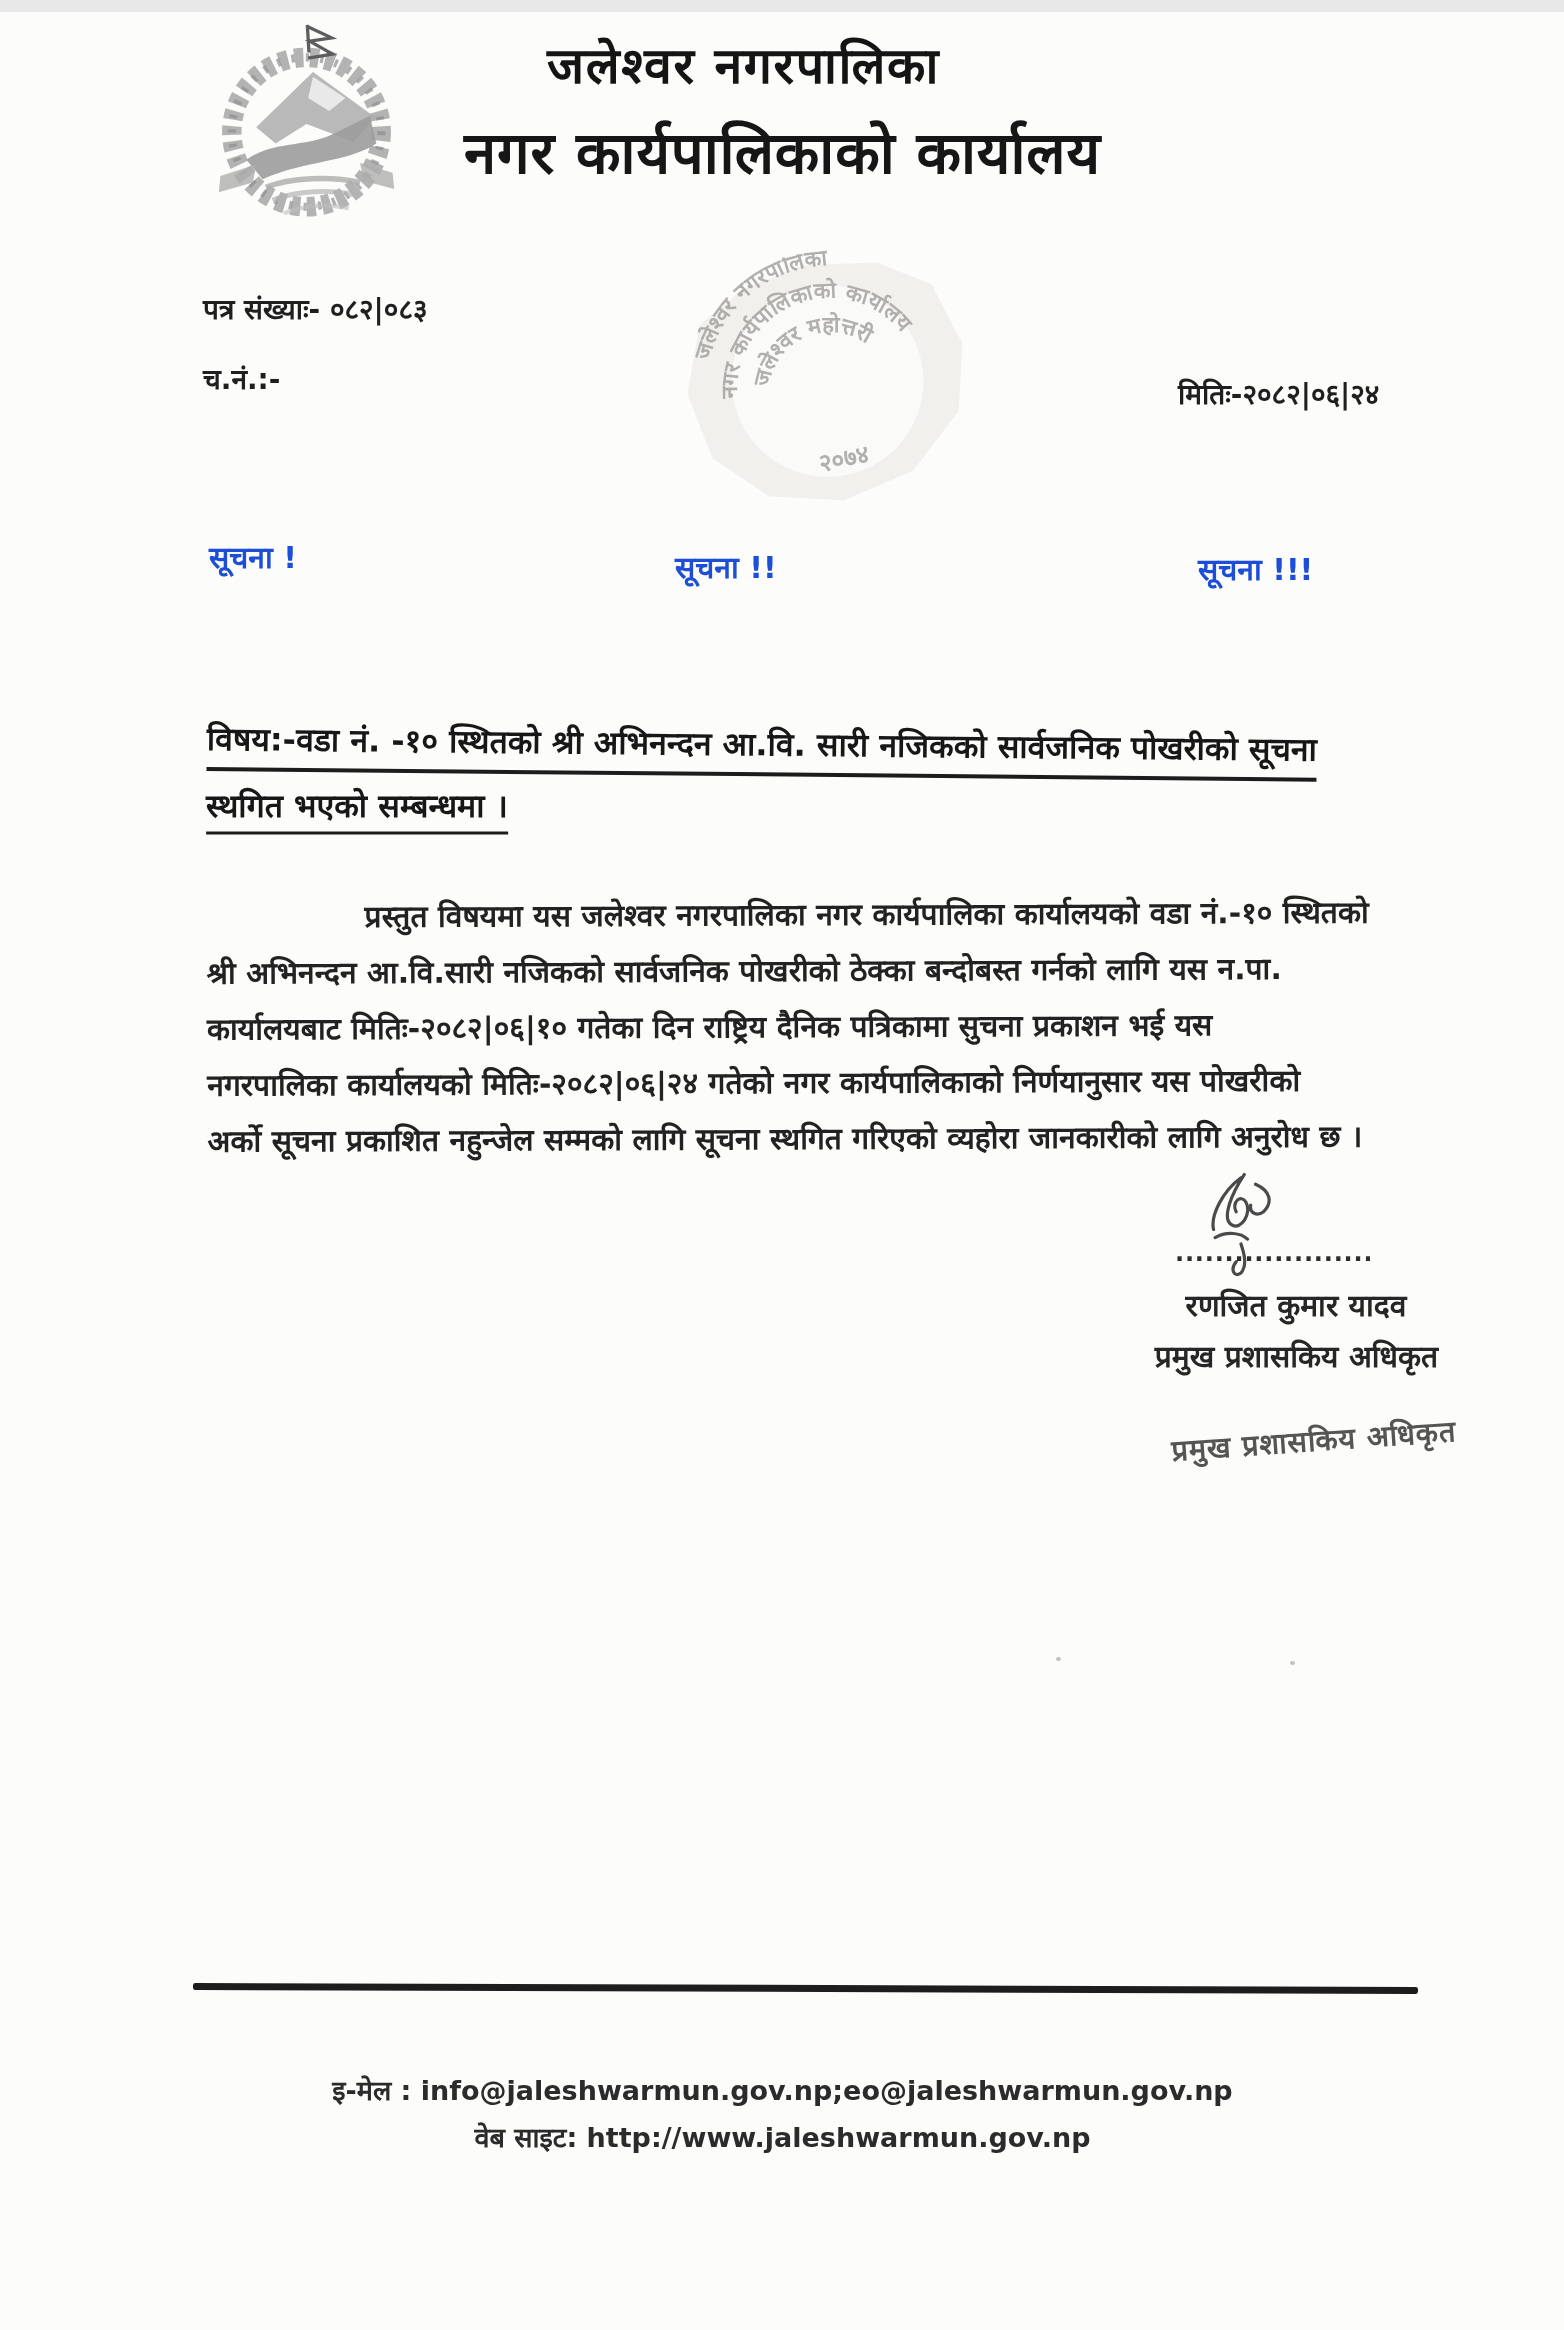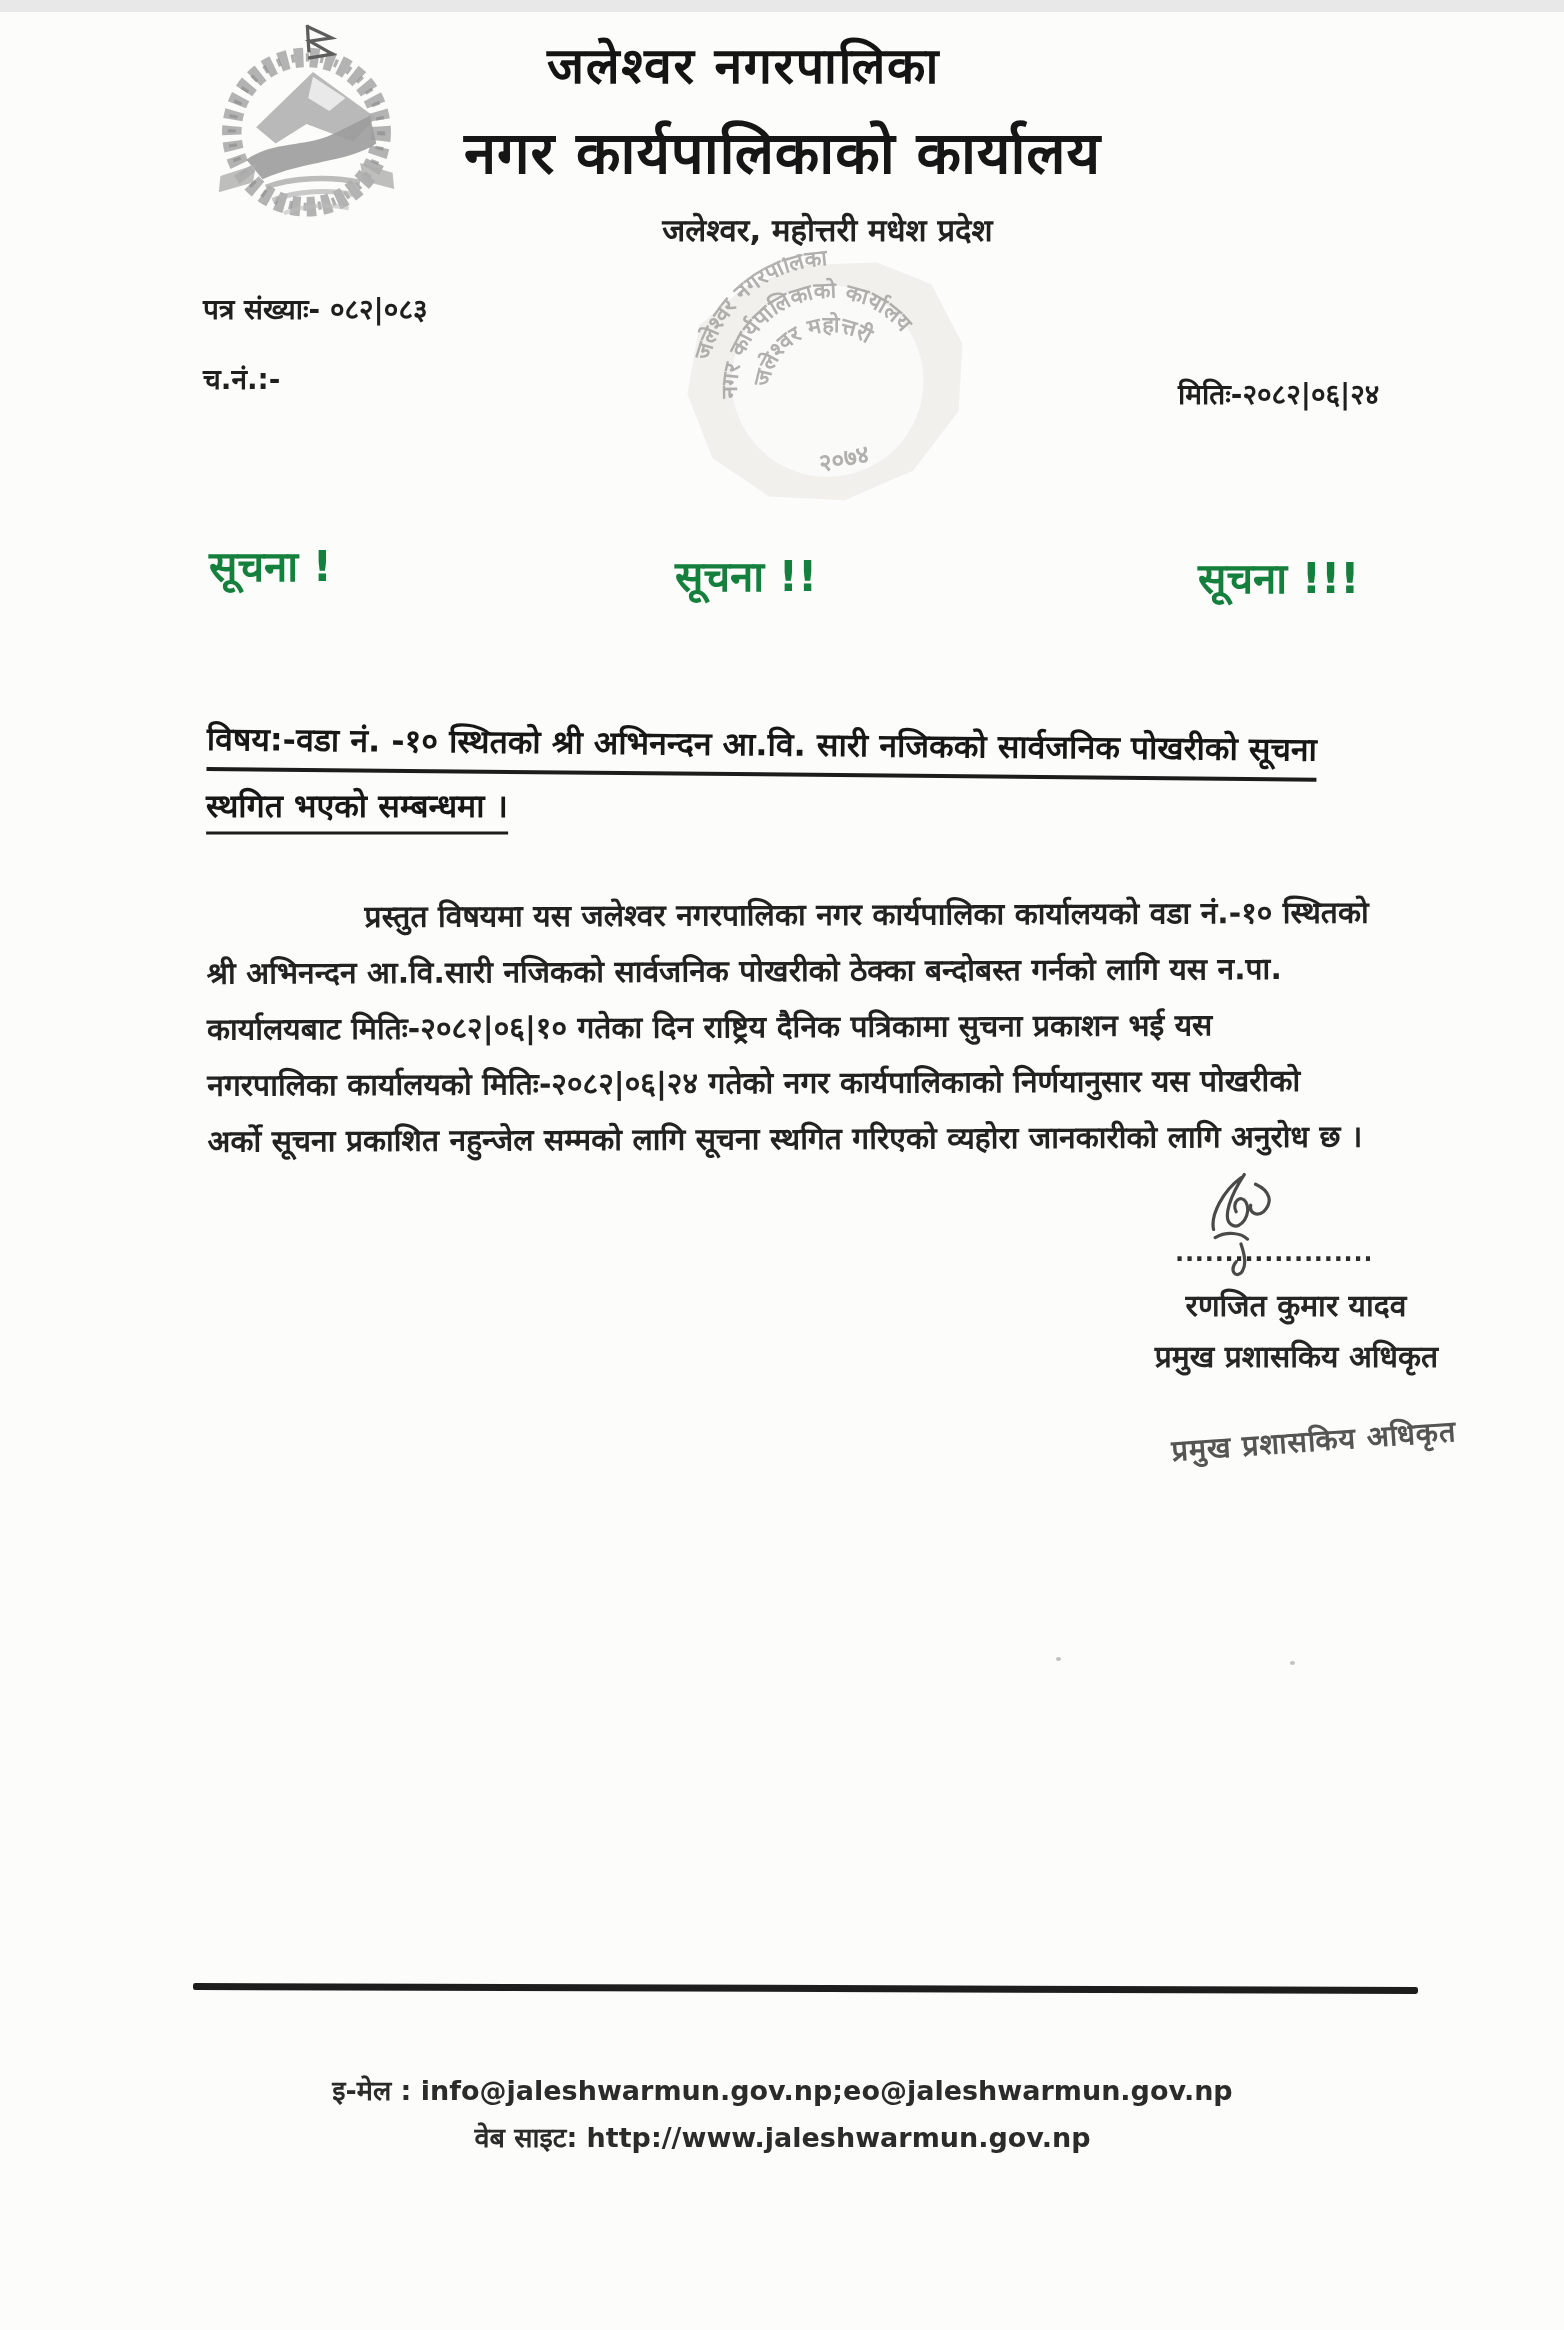--- a/index.html
+++ b/index.html
@@ -33,21 +33,21 @@
   .ch-no     { left:203px; top:347px; font-size:28px; font-weight:600; }
   .date-line { left:1178px; top:362px; font-size:28px; font-weight:600; }
 
   
   .round-stamp { left:665px; top:239px; width:325px; height:260px;
                  transform:rotate(-12deg); opacity:.9; }
   .round-stamp text { font-size:27px; font-weight:600; fill:#8f8d89; opacity:.75; }
   .round-stamp .yr { font-size:30px; }
 
   
-  .notice { font-size:42px; font-weight:700; color:#15803d; }
+  .notice { font-size:30px; font-weight:700; color:#1d4ed8; }
   .notice-1 { left:209px;  top:524px; }
   .notice-2 { left:675px;  top:534px; }
   .notice-3 { left:1198px; top:536px; }
 
   
   .subject { left:207px; top:704px; width:1217px; font-size:32px; font-weight:700;
              transform:rotate(0.55deg); transform-origin:left top; color:#171717; }
   .subject .l1 { display:inline-block; border-bottom:4px solid #1c1c1c;
                  padding-bottom:8px; }
   .subject .l2 { display:inline-block; border-bottom:3.2px solid #1c1c1c;
@@ -103,21 +103,20 @@
     <path d="M78 222 C108 210 150 208 182 216" fill="none" stroke="#b4b4b4" stroke-width="6" opacity="0.7"></path>
     <path d="M92 238 C116 228 148 226 172 232" fill="none" stroke="#bcbcbc" stroke-width="5" opacity="0.6"></path>
 
     <path d="M14 192 L58 178 L54 200 L12 212 Z" fill="#aeaeae" opacity="0.8"></path>
     <path d="M226 188 L186 176 L190 198 L228 208 Z" fill="#aeaeae" opacity="0.8"></path>
   </svg>
 
   <div class="abs hdr-block">
     <div class="hdr-title1">जलेश्वर नगरपालिका</div>
     <div class="hdr-title2">नगर कार्यपालिकाको कार्यालय</div>
-    <div class="hdr-sub">जलेश्वर, महोत्तरी मधेश प्रदेश</div>
   </div>
 
   <svg class="abs round-stamp" viewBox="0 0 400 320" aria-hidden="true">
     <path d="M60 60 L120 28 L200 14 L290 30 L350 70 L372 150 L350 230 L280 290 L190 308 L100 284 L42 224 L28 140 Z" fill="#d9d7d2" opacity="0.35"></path>
     <circle cx="200" cy="160" r="118" fill="#fcfcfa" opacity="0.9"></circle>
     <defs>
       <path id="arcA" d="M48 170 A152 152 0 0 1 352 170"></path>
       <path id="arcB" d="M86 172 A114 114 0 0 1 314 172"></path>
       <path id="arcC" d="M124 176 A76 76 0 0 1 276 176"></path>
     </defs>

